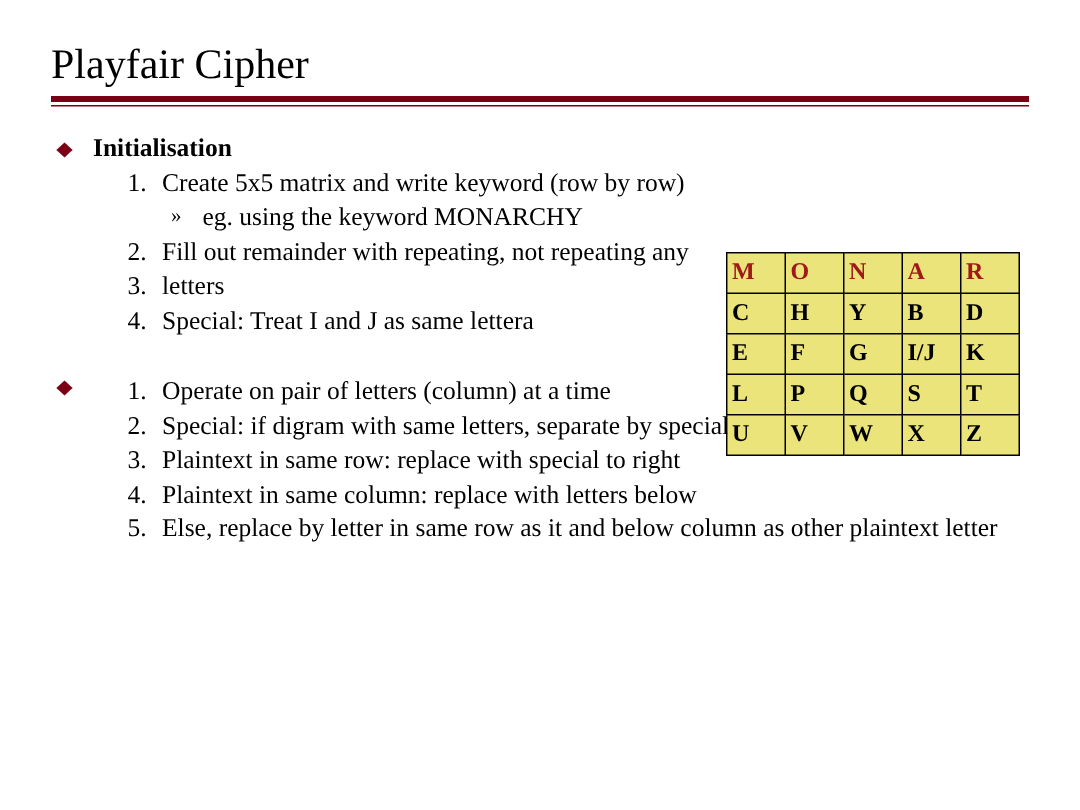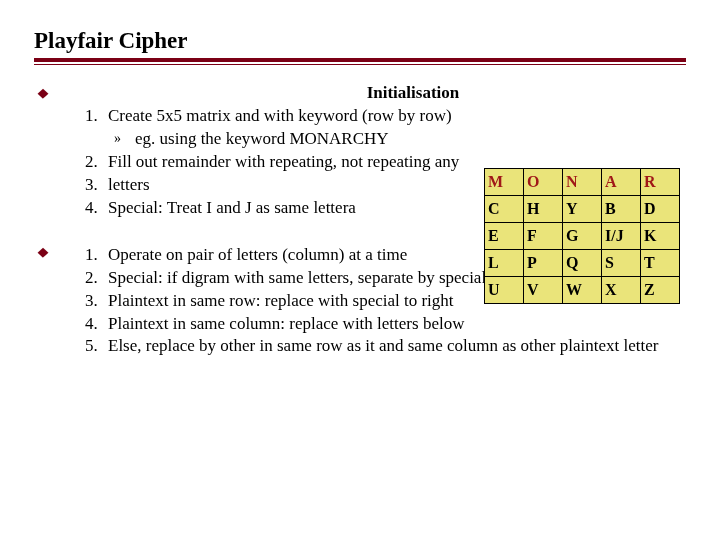--- a/index.html
+++ b/index.html
@@ -9,22 +9,22 @@
     height: 540px;
     font-family: "Times New Roman", Times, serif;
     background: #fff;
     color: #000;
     position: relative;
   }
   .slide {
     padding: 28px 34px 0 34px;
   }
   .title {
-    font-size: 23px;
-    font-weight: bold;
+    font-size: 28px;
+    font-weight: normal;
     margin: 0 0 2px 0;
   }
   .rule1 {
     height: 4px;
     background: #7b0015;
     margin: 4px 0 0 0;
   }
   .rule2 {
     height: 1px;
     background: #7b0015;
@@ -46,21 +46,20 @@
   .diamond {
     color: #7b0015;
     font-size: 13px;
     margin-right: 14px;
     margin-top: 2px;
     transform: scaleX(1.1);
   }
   .section-head {
     font-weight: bold;
     font-size: 17px;
-    text-align: right;
   }
   ol.numlist {
     margin: 2px 0 0 0;
     padding-left: 40px;
     font-size: 17px;
     line-height: 1.35;
   }
   ol.numlist > li {
     padding-left: 6px;
   }
@@ -113,42 +112,42 @@
 
   <div class="content">
     <div class="text-col">
 
       <div class="bullet-row">
         <span class="diamond">◆</span>
         <div>
           <div class="section-head">Initialisation</div>
           <ol class="numlist">
             <li>
-              <span>Create 5x5 matrix and with keyword (row by row)</span>
+              <span>Create 5x5 matrix and write keyword (row by row)</span>
               <div class="sub">
                 <span class="chevron">»</span>
                 <span>eg. using the keyword MONARCHY</span>
               </div>
             </li>
             <li><span>Fill out remainder with repeating, not repeating any</span></li>
             <li><span>letters</span></li>
             <li><span>Special: Treat I and J as same lettera</span></li>
           </ol>
         </div>
       </div>
 
       <div class="bullet-row block2">
         <span class="diamond">◆</span>
         <div>
           <ol class="numlist">
             <li><span>Operate on pair of letters (column) at a time</span></li>
             <li><span>Special: if digram with same letters, separate by special letter (e.g. x)</span></li>
             <li><span>Plaintext in same row: replace with special to right</span></li>
             <li><span>Plaintext in same column: replace with letters below</span></li>
-            <li><span>Else, replace by other in same row as it and same column as other plaintext letter</span></li>
+            <li><span>Else, replace by letter in same row as it and below column as other plaintext letter</span></li>
           </ol>
         </div>
       </div>
 
     </div>
   </div>
 </div>
 
 <table class="matrix float-matrix">
   <tbody>

